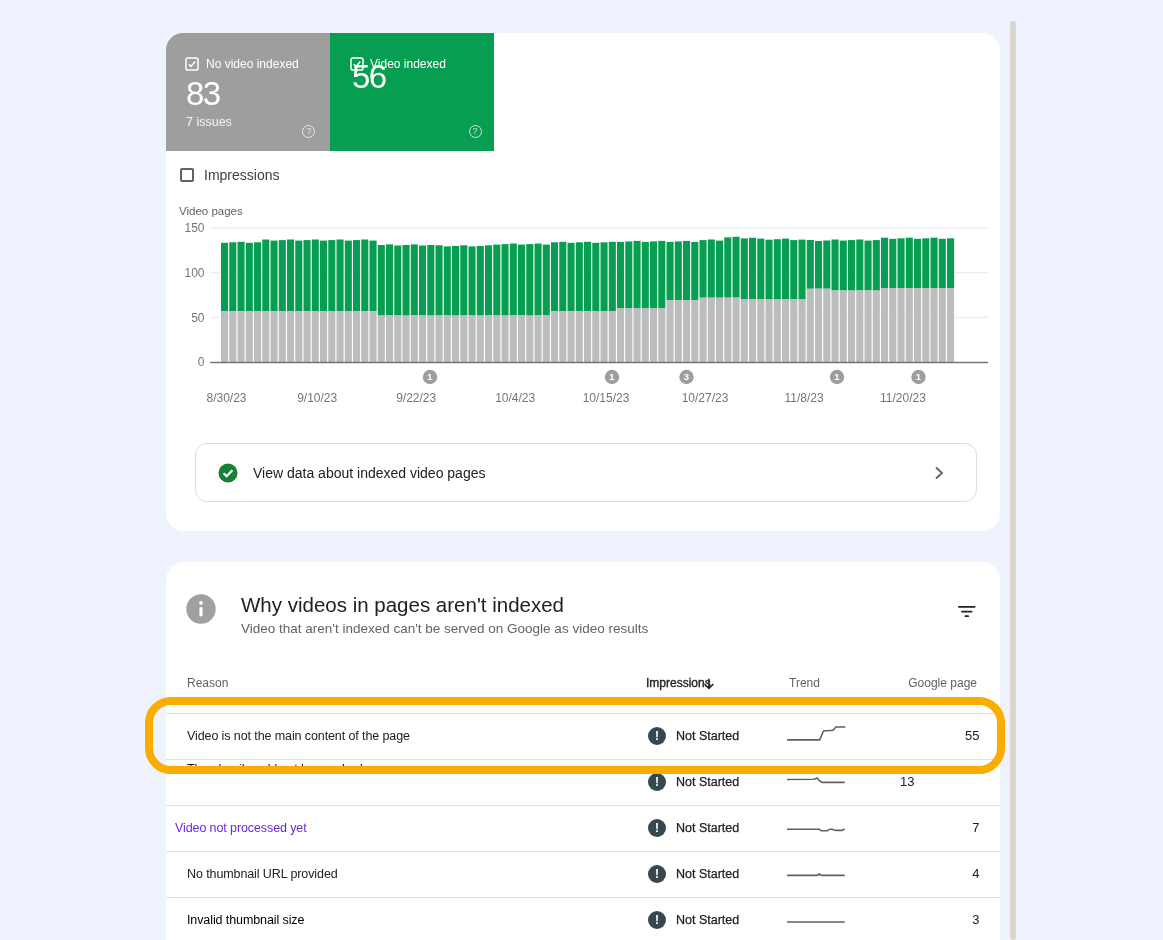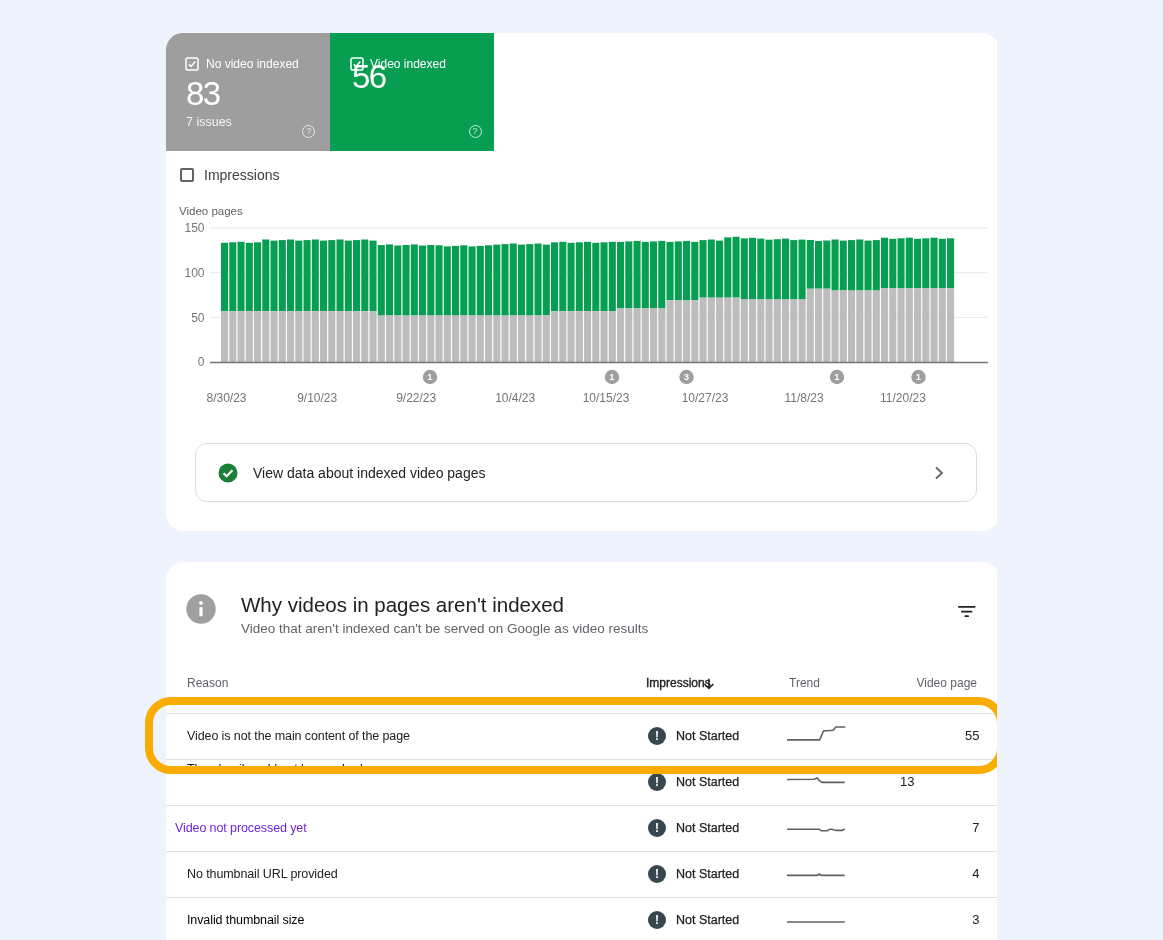--- a/index.html
+++ b/index.html
@@ -1,18 +1,18 @@
 <!DOCTYPE html>
 <html><head><meta charset="utf-8"><style>
 html,body{margin:0;padding:0}
 body{width:1163px;height:940px;background:#eff3fd;font-family:"Liberation Sans",sans-serif;overflow:hidden}
 div,span{box-sizing:border-box}
 .abs{position:absolute}
 </style></head><body>
-<div class="abs" style="left:0;top:0;width:997px;height:940px;position:relative;overflow:hidden">
+<div class="abs" style="left:0;top:0;width:1163px;height:940px;position:relative;overflow:hidden">
 <div class="abs" style="left:166px;top:33px;width:834px;height:498px;background:#fff;border-radius:18px"></div>
 <div class="abs" style="left:166px;top:33px;width:164px;height:118px;background:#9e9e9e;border-radius:17px 0 0 0"></div>
 <div class="abs" style="left:330px;top:33px;width:164px;height:118px;background:#089e51"></div>
 <svg width="14" height="14" viewBox="0 0 14 14" style="position:absolute;left:185px;top:57px">
       <rect x="1" y="1" width="12" height="12" rx="1.8" fill="none" stroke="#fff" stroke-width="1.5"></rect>
       <path d="M3.8 7.2 L6 9.4 L10.3 4.6" fill="none" stroke="#fff" stroke-width="1.5"></path>
     </svg>
 <div class="abs" style="left:206px;top:58px;height:13px;line-height:13px;font-size:12px;color:#fff">No video indexed</div>
 <div class="abs" style="left:186px;top:79px;font-size:33px;line-height:30px;letter-spacing:-1.5px;color:#fff">83</div>
 <div class="abs" style="left:186px;top:116px;font-size:12.5px;line-height:13px;color:rgba(255,255,255,0.9)">7 issues</div>
@@ -254,21 +254,21 @@
       <rect x="0" y="1" width="17.5" height="1.8" rx="0.9" fill="#202124"></rect>
       <rect x="3.1" y="5.8" width="11.3" height="1.8" rx="0.9" fill="#202124"></rect>
       <rect x="6.5" y="10.3" width="4.5" height="1.8" rx="0.9" fill="#202124"></rect>
     </svg>
 <div class="abs" style="left:187px;top:677px;font-size:12px;line-height:13px;color:#5f6368">Reason</div>
 <div class="abs" style="left:646px;top:677px;font-size:12px;line-height:13px;color:#202124;-webkit-text-stroke:0.35px #202124">Impressions</div>
 <svg width="12" height="12" style="position:absolute;left:703px;top:677.5px">
       <path d="M5.9 0.8 L5.9 10.4 M1.4 6 L5.9 10.5 L10.4 6" fill="none" stroke="#202124" stroke-width="1.5"></path>
     </svg>
 <div class="abs" style="left:789px;top:677px;font-size:12px;line-height:13px;color:#5f6368">Trend</div>
-<div class="abs" style="left:880px;top:677px;width:97px;text-align:right;font-size:12px;line-height:13px;color:#5f6368">Video page</div>
+<div class="abs" style="left:880px;top:677px;width:97px;text-align:right;font-size:12px;line-height:13px;color:#5f6368">Google page</div>
 <div class="abs" style="left:166px;top:713px;width:834px;height:1px;background:#e0e0e0"></div>
 <div class="abs" style="left:166px;top:759px;width:834px;height:1px;background:#e0e0e0"></div>
 <div class="abs" style="left:166px;top:805px;width:834px;height:1px;background:#e0e0e0"></div>
 <div class="abs" style="left:166px;top:851px;width:834px;height:1px;background:#e0e0e0"></div>
 <div class="abs" style="left:166px;top:897px;width:834px;height:1px;background:#e0e0e0"></div>
 <div class="abs" style="left:187px;top:728.5px;height:14px;line-height:14px;font-size:12.5px;letter-spacing:-0.1px;color:#202124">Video is not the main content of the page</div>
 <div class="abs" style="left:648px;top:726.5px;width:18px;height:18px;border-radius:50%;background:#37474f;color:#fff;font-size:12px;font-weight:bold;text-align:center;line-height:18px">!</div>
 <div class="abs" style="left:676px;top:728.5px;height:14px;line-height:14px;font-size:12.5px;color:#202124;-webkit-text-stroke:0.25px #202124">Not Started</div>
 <div class="abs" style="left:900px;top:728.5px;width:79.5px;text-align:right;height:14px;line-height:14px;font-size:13px;color:#202124">55</div>
 <div class="abs" style="left:187px;top:762px;height:14px;line-height:14px;font-size:12.5px;letter-spacing:-0.1px;color:#0f172a">Thumbnail could not be reached</div>

